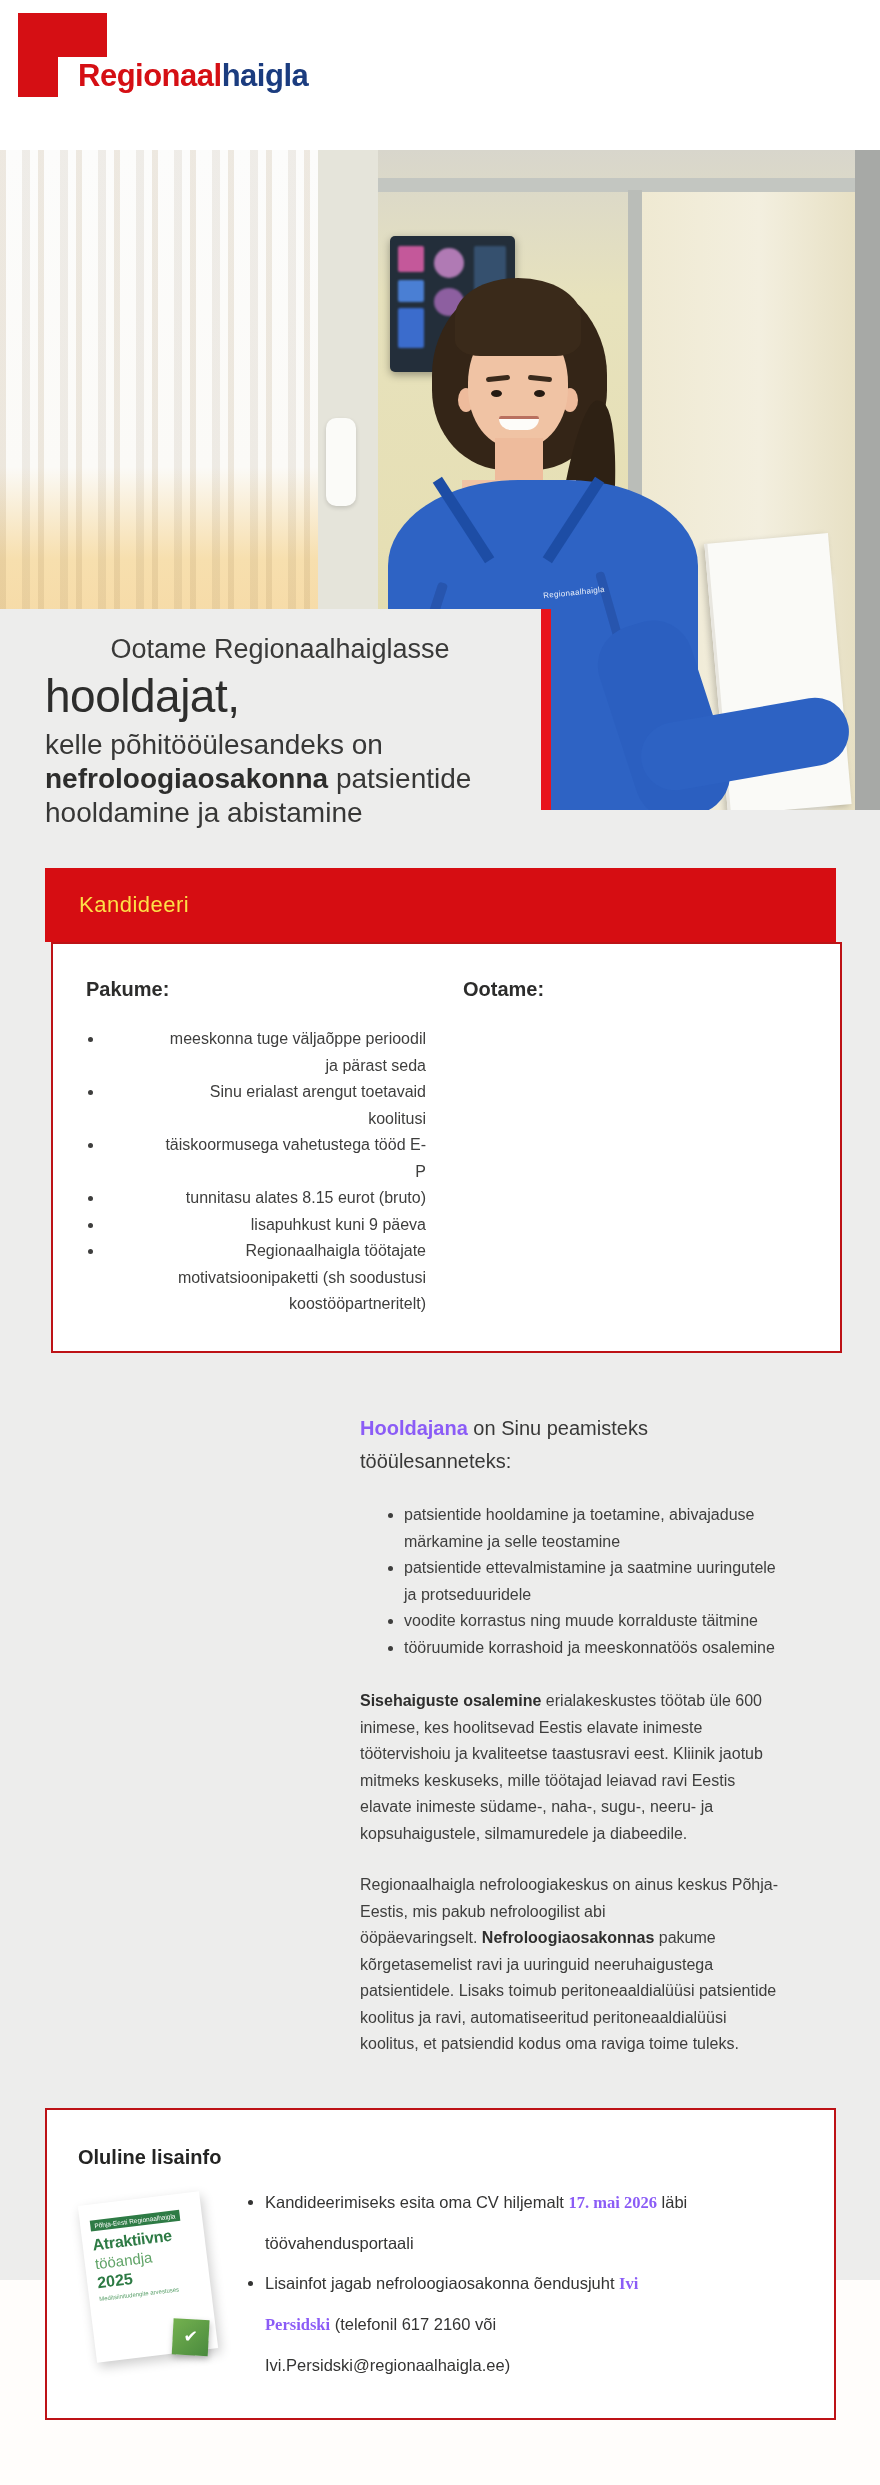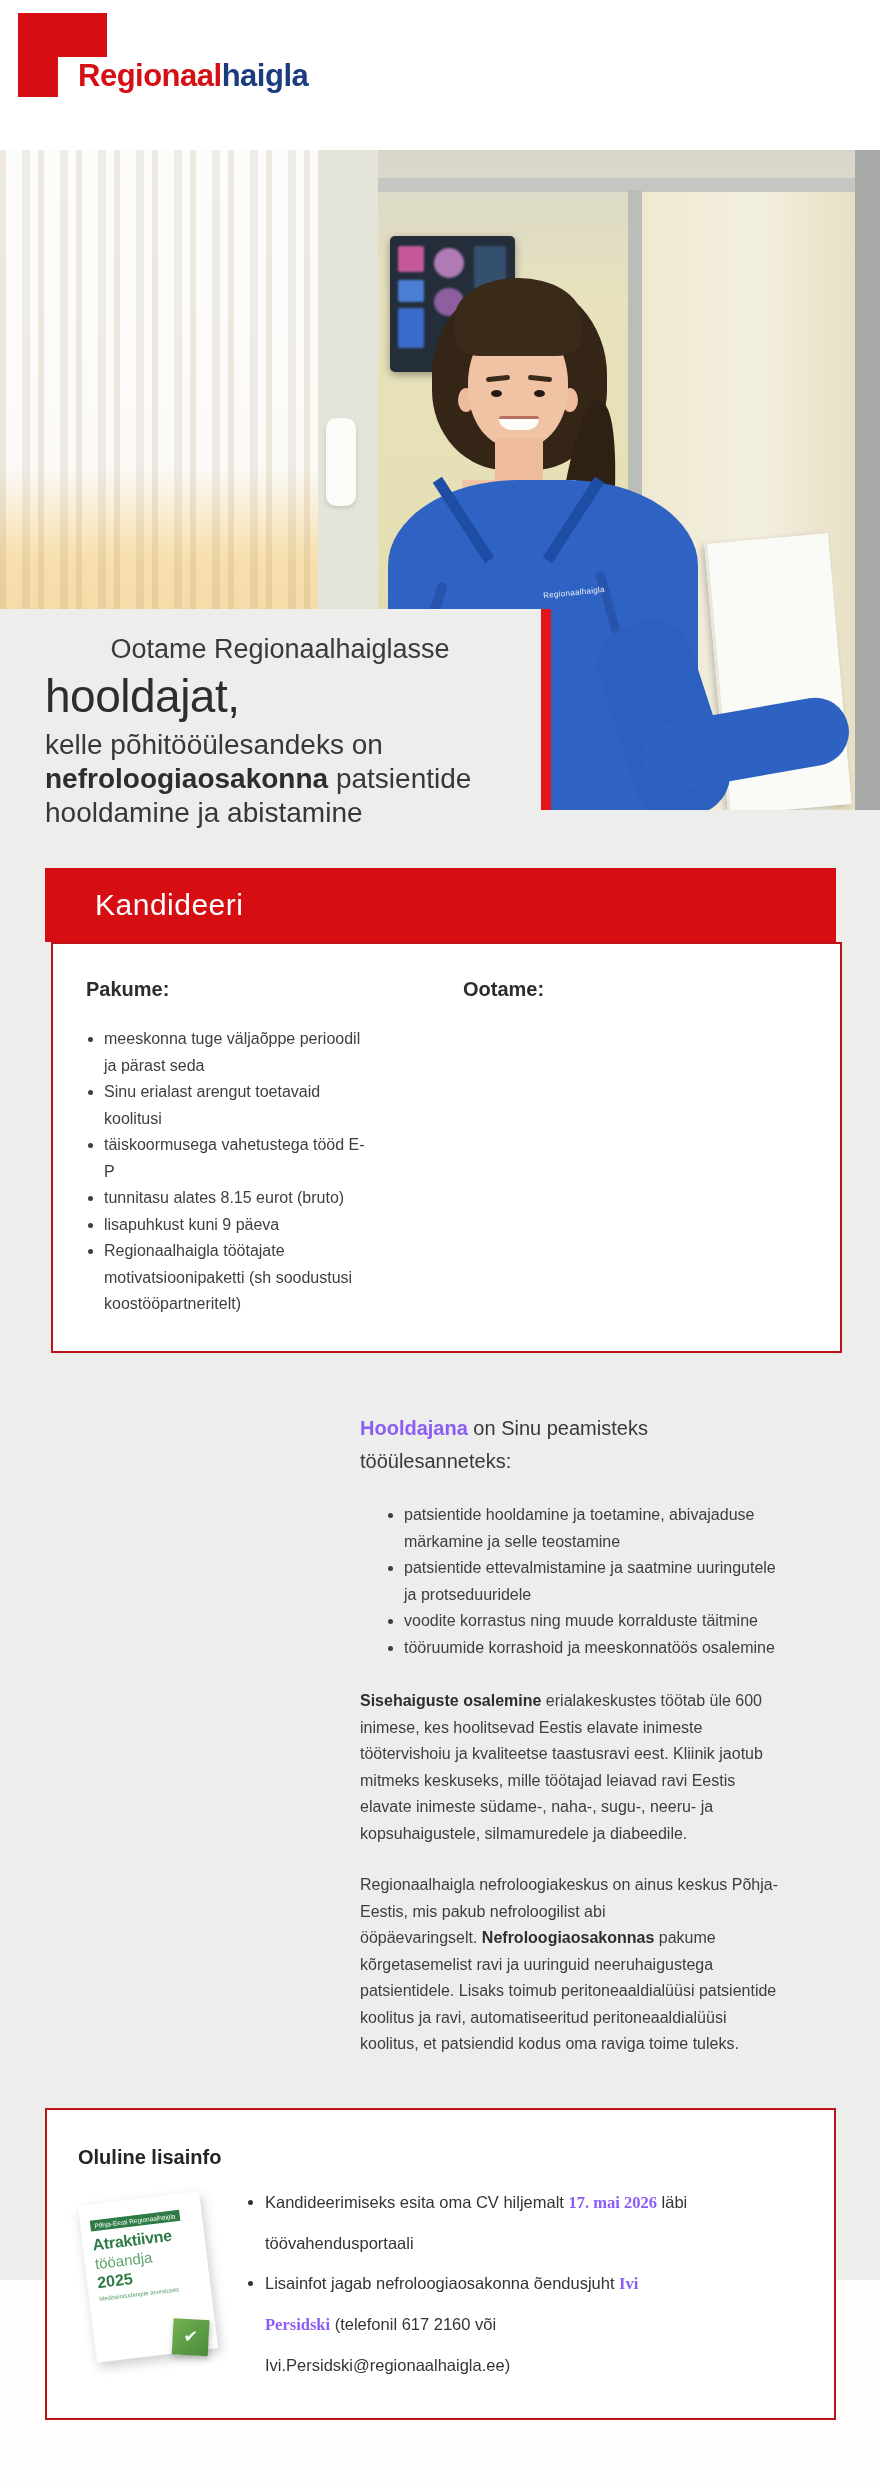--- a/index.html
+++ b/index.html
@@ -62,27 +62,27 @@
 
   
   .hero-text{left:45px;top:632px;width:470px;z-index:5;}
   .hero-intro{font-size:27px;line-height:34px;color:#3a3a39;text-align:center;}
   .hero-title{font-size:46px;line-height:48px;font-weight:400;color:#2d2d2c;margin:6px 0 8px 0;letter-spacing:-0.5px;}
   .hero-sub{font-size:28px;line-height:34px;color:#373736;white-space:pre-line;}
   .hero-sub b{color:#2d2d2c;}
 
   
   .banner{left:45px;top:868px;width:791px;height:74px;background:#d60d12;z-index:4;}
-  .banner-label{position:absolute;left:34px;top:0;line-height:74px;color:#ffffff;font-size:30px;letter-spacing:.5px;margin-left:16px;}
+  .banner-label{position:absolute;left:34px;top:0;line-height:74px;color:#fde047;font-size:22px;letter-spacing:.5px;}
 
   
   .box1{left:51px;top:942px;width:791px;height:411px;background:#fff;border:2px solid #bd1216;z-index:4;}
   .col-title{position:absolute;top:34px;font-size:20px;font-weight:700;color:#2c2c2b;}
   ul.cols{position:absolute;top:82px;margin:0;padding-left:18px;font-size:16px;line-height:26.5px;color:#3e3e3d;}
-  ul.cols li{white-space:pre-line;}
+  ul.cols li{white-space:pre-line;text-align:right;}
 
   
   .tasks{left:360px;top:1412px;width:470px;}
   .tasks-heading{font-size:20px;line-height:33px;color:#383837;white-space:pre-line;}
   .tasks-heading b{color:#8b5cf6;}
   ul.tasks-list{margin:24px 0 0 26px;padding-left:18px;font-size:16px;line-height:26.5px;color:#3e3e3d;}
   ul.tasks-list li{white-space:pre-line;}
 
   
   .para{width:470px;font-size:16px;line-height:26.5px;color:#3e3e3d;white-space:pre-line;}

